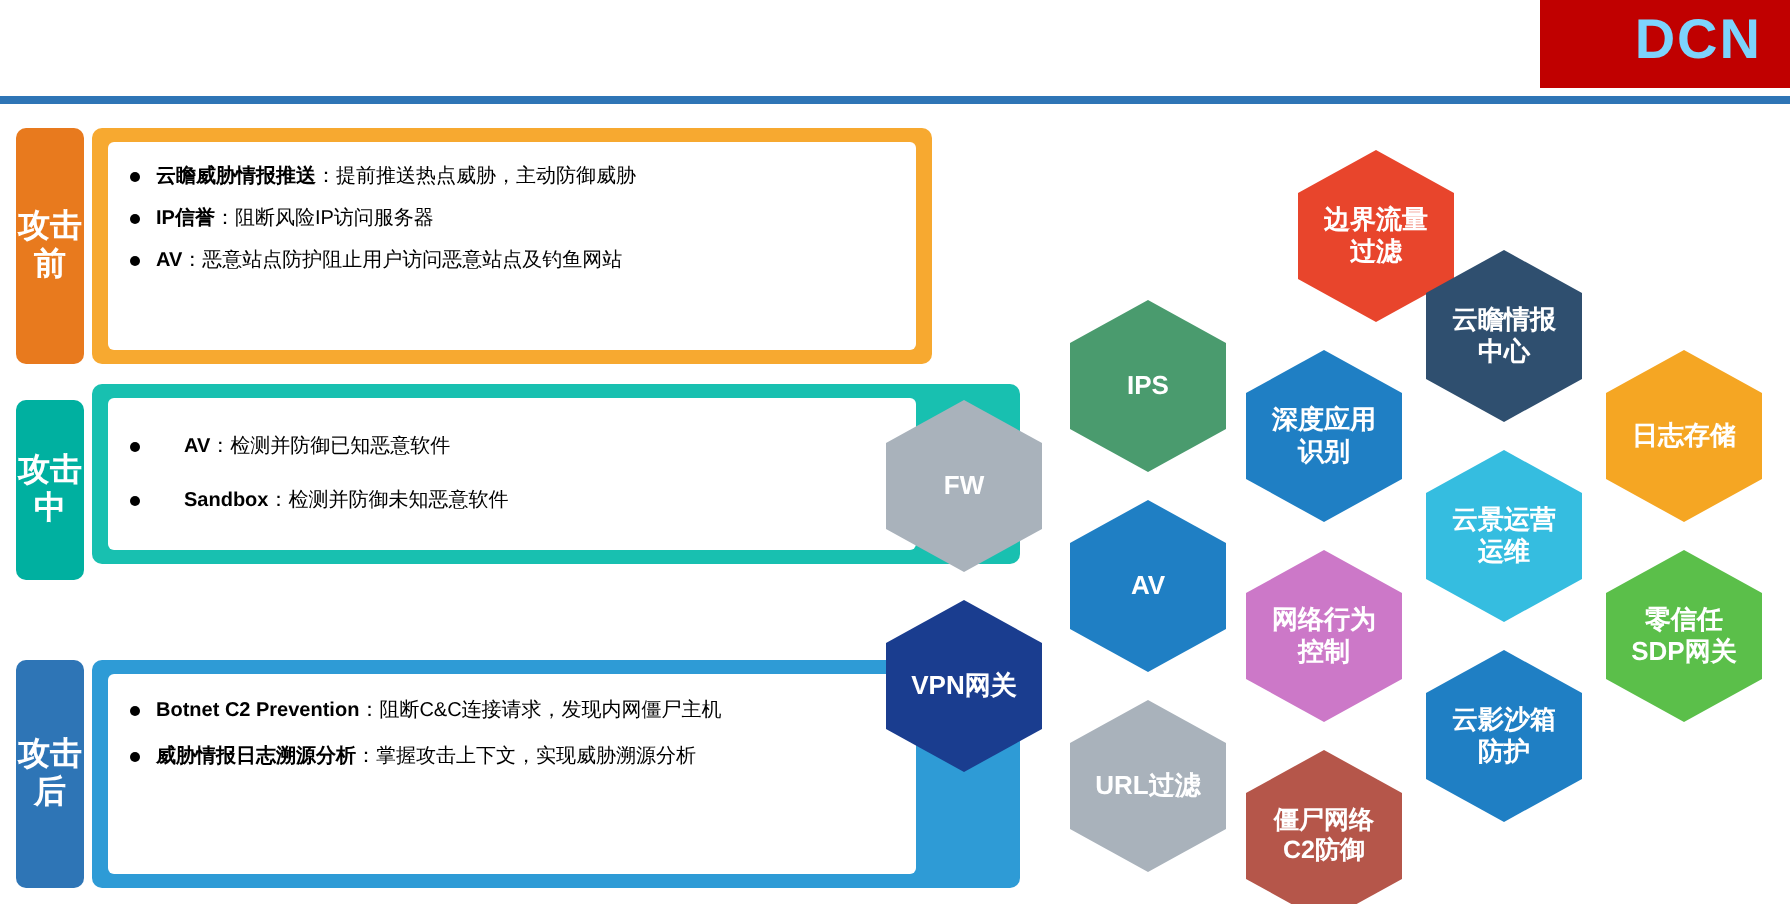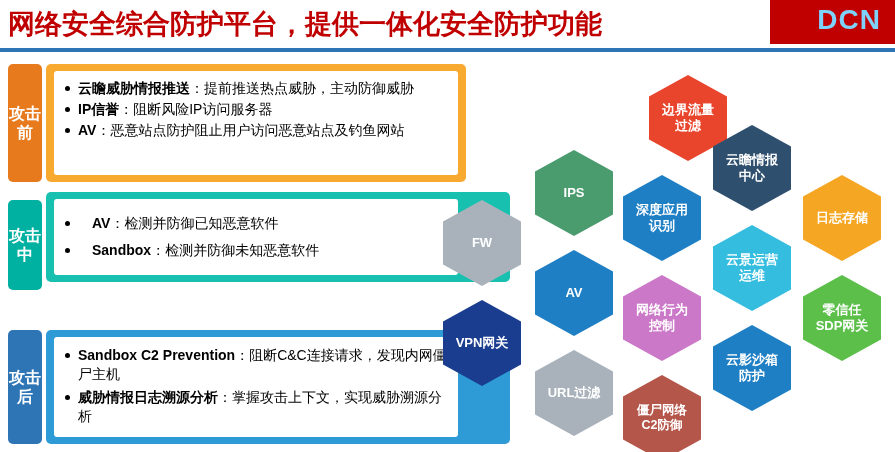--- a/index.html
+++ b/index.html
@@ -81,21 +81,21 @@
     padding-left: 44px;
   }
   .bullet-list {
     margin: 0;
     padding: 0;
     list-style: none;
   }
   .bullet-item {
     position: relative;
     padding-left: 16px;
-    font-size: 14px;
+    font-size: 10px;
     line-height: 19px;
     color: #000000;
     margin-bottom: 2px;
   }
   .bullet-item::before {
     content: "";
     position: absolute;
     left: 3px;
     top: 7px;
     width: 5px;
@@ -169,21 +169,20 @@
   }
   .hex.small {
     font-size: 12.5px;
     line-height: 15px;
   }
 </style>
 </head>
 <body>
 
 <div id="header">
-  <div id="header-title">网络安全综合防护平台，提供一体化安全防护功能</div>
   <div id="logo-box">
     <div id="logo-text">DCN</div>
   </div>
   <div id="header-underline"></div>
 </div>
 
 <div class="phase-tab" id="phase1-tab" style="background: rgb(232, 122, 30);">
   <span>攻击前</span>
 </div>
 <div class="phase-panel" id="phase1-panel" style="background: rgb(247, 169, 48);">
@@ -218,21 +217,21 @@
   </div>
 </div>
 
 <div class="phase-tab" id="phase3-tab" style="background: rgb(46, 117, 182);">
   <span>攻击后</span>
 </div>
 <div class="phase-panel" id="phase3-panel" style="background: rgb(46, 155, 214);">
   <div class="panel-white" style="left:8px; top:7px; width:404px; height:100px;">
     <ul class="bullet-list" style="padding:9px 10px 0 8px;">
       <li class="bullet-item" style="margin-bottom:4px;">
-        <b>Sandbox C2 Prevention</b><span>：</span><span>阻断C&amp;C连接请求，发现内网僵尸主机</span>
+        <b>Botnet C2 Prevention</b><span>：</span><span>阻断C&amp;C连接请求，发现内网僵尸主机</span>
       </li>
       <li class="bullet-item">
         <b>威胁情报日志溯源分析</b><span>：</span><span>掌握攻击上下文，实现威胁溯源分析</span>
       </li>
     </ul>
   </div>
 </div>
 
 <div id="hexwrap">
   <div class="hex" style="left: 168px; top: 20px; background: rgb(232, 69, 44); margin-left: 26px;">

